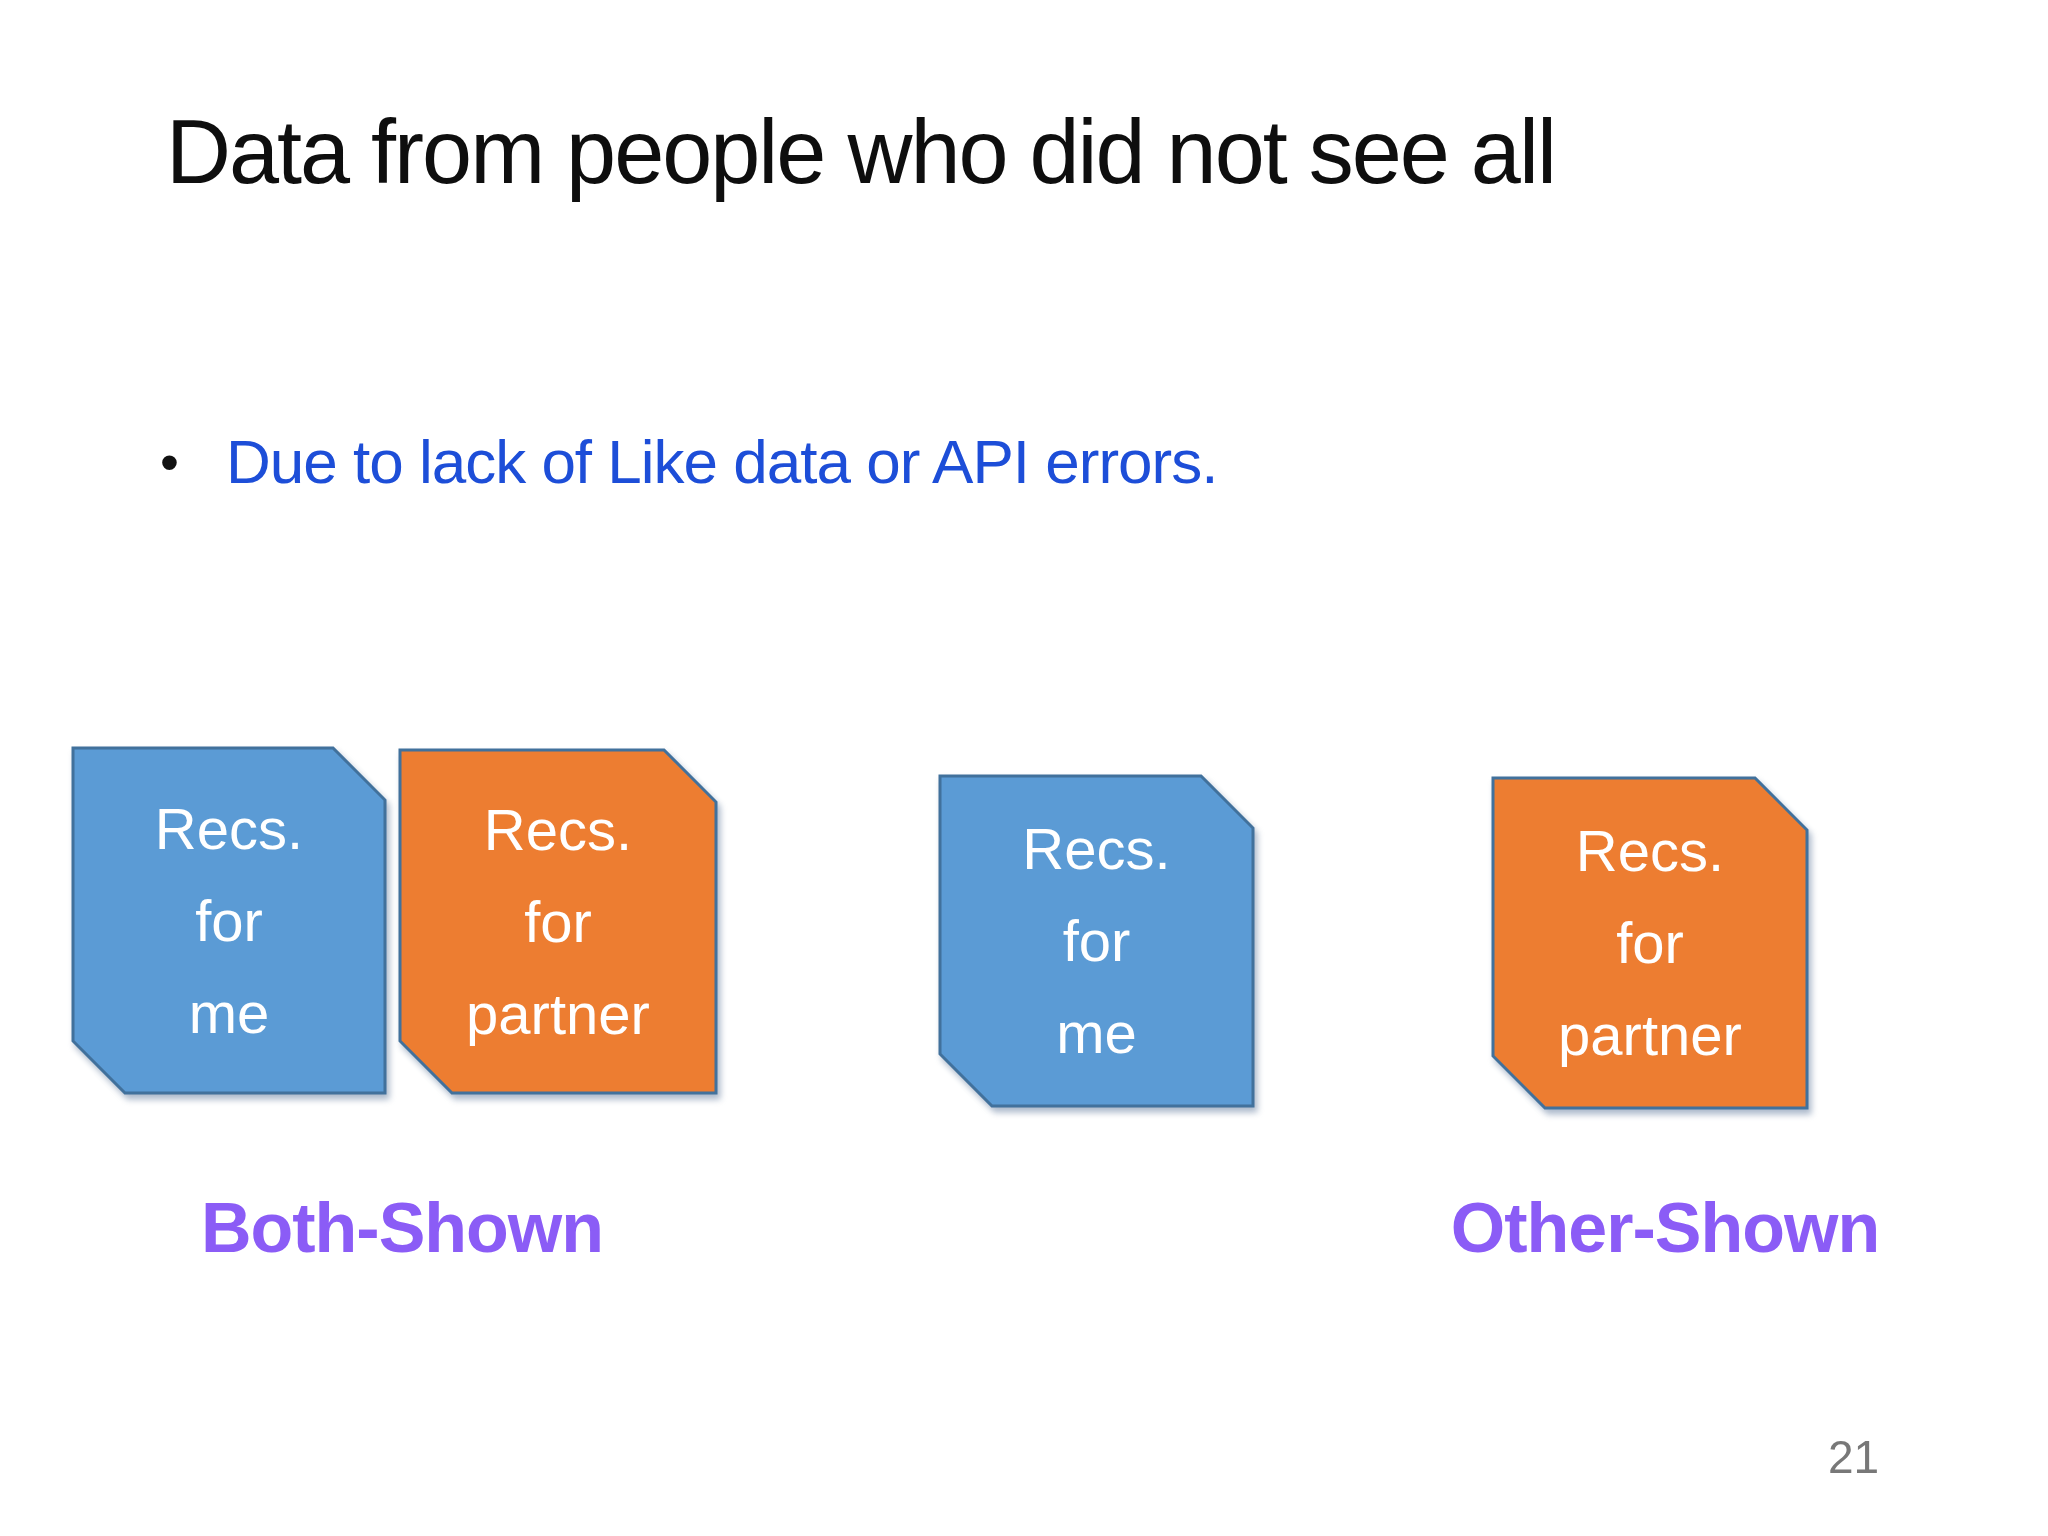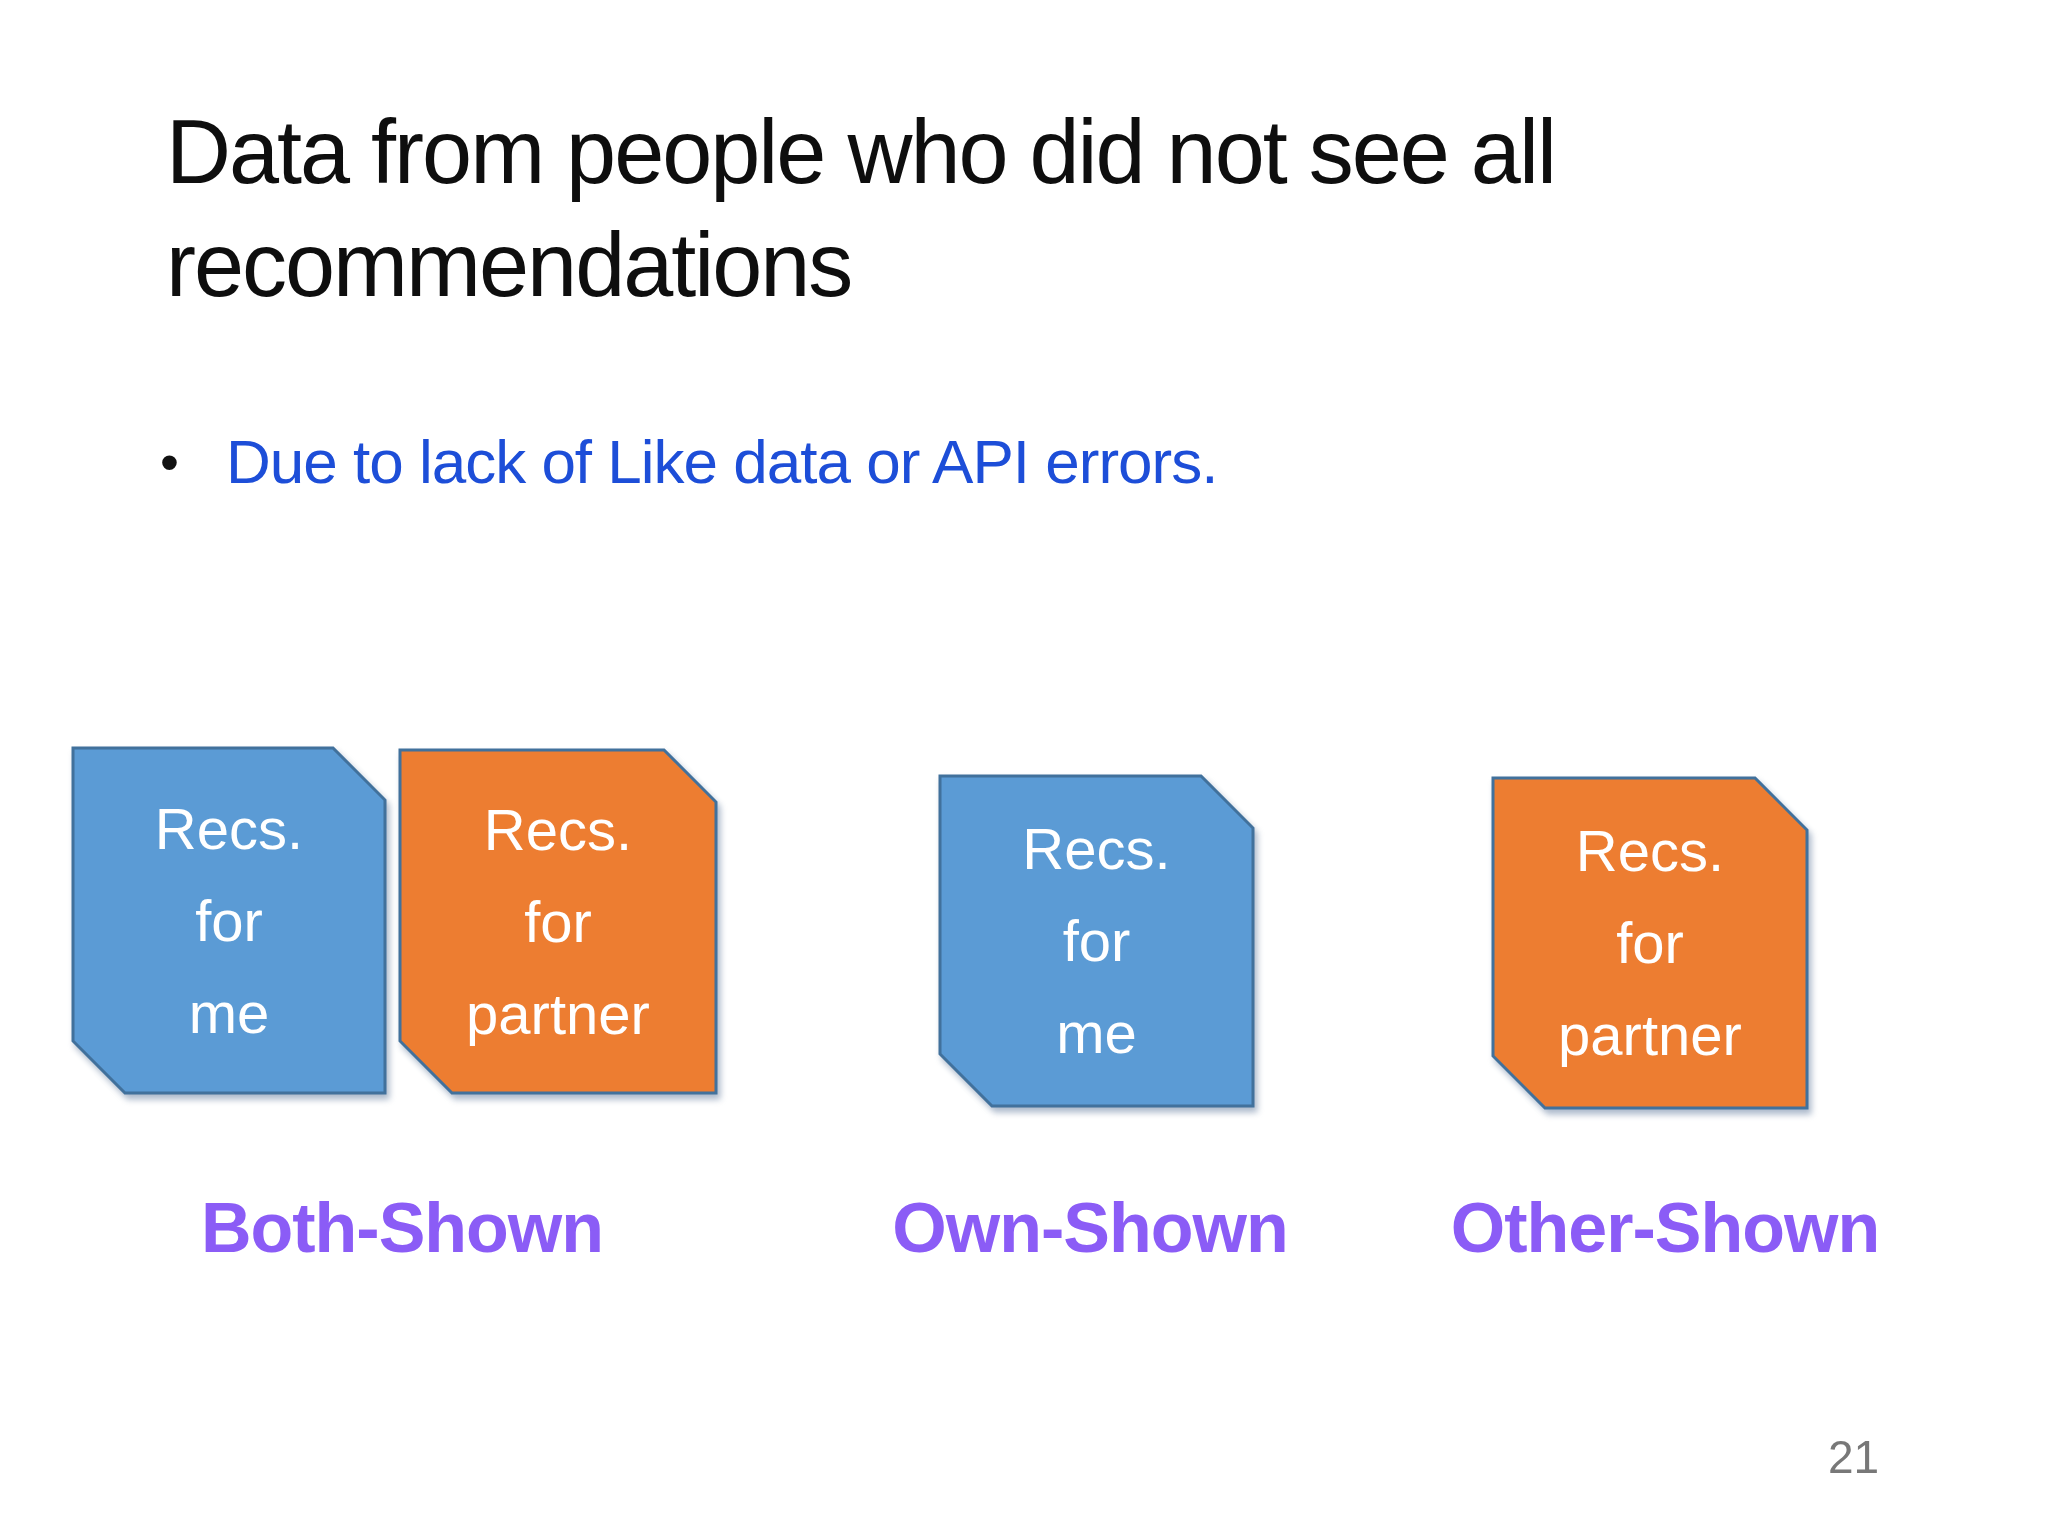--- a/index.html
+++ b/index.html
@@ -96,21 +96,20 @@
     color: #787878;
   }
 </style>
 </head>
 <body>
 
 <div class="slide">
 
   <div class="title">
     <div>Data from people who did not see all</div>
-    <div>recommendations</div>
   </div>
 
   <div class="bullet-row">
     <span class="bullet-glyph">•</span>
     <span class="bullet-text">Due to lack of Like data or API errors.</span>
   </div>
 
   <div class="shape" style="left:73px; top:748px; width:312px; height:345px;">
     <svg width="312" height="345">
       <polygon points="0,0 260,0 312,52 312,345 52,345 0,293" stroke-width="3" fill="#5B9BD5"></polygon>
@@ -153,18 +152,17 @@
       <polygon points="0,0 262,0 314,52 314,330 52,330 0,278" fill="none" stroke-width="3" stroke="#41719C"></polygon>
     </svg>
     <div class="shape-text">
       <div>Recs.</div>
       <div>for</div>
       <div>partner</div>
     </div>
   </div>
 
   <div class="group-label" style="left:402px;">Both-Shown</div>
-  <div class="group-label" style="left:1090px;">Own-Shown</div>
   <div class="group-label" style="left:1665px;">Other-Shown</div>
 
   <div class="page-number">21</div>
 
 </div>
 
 </body></html>

